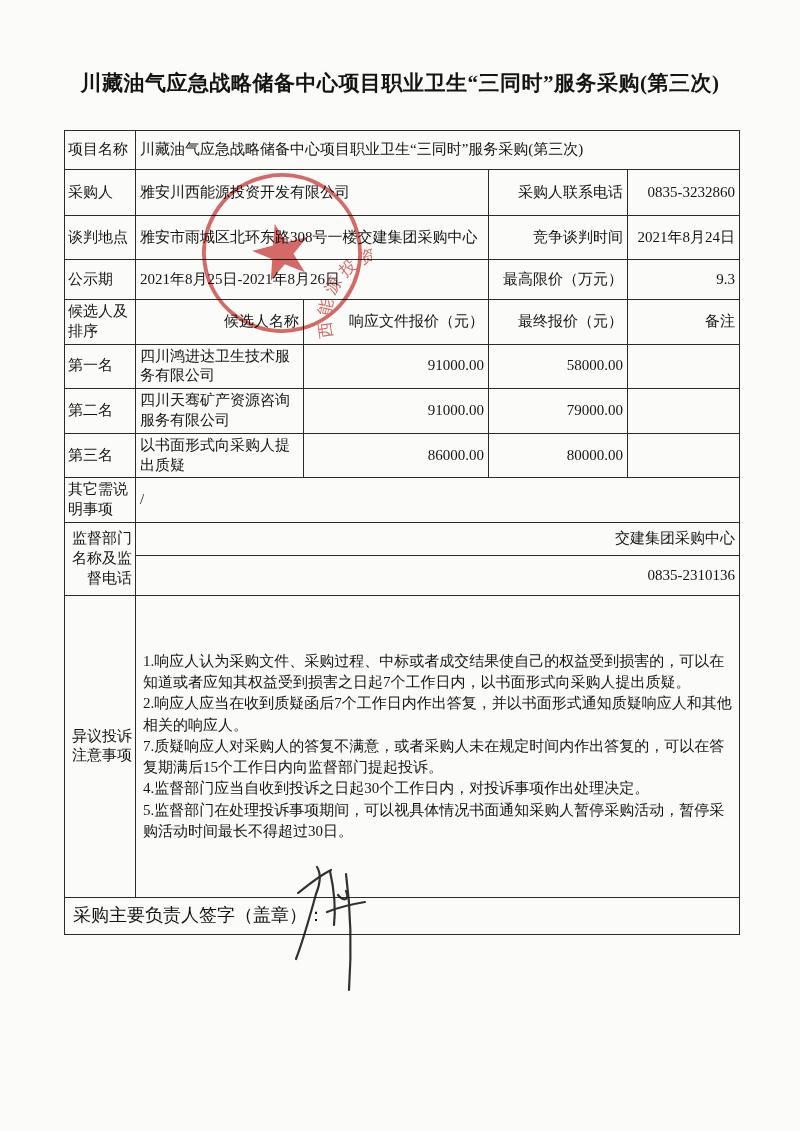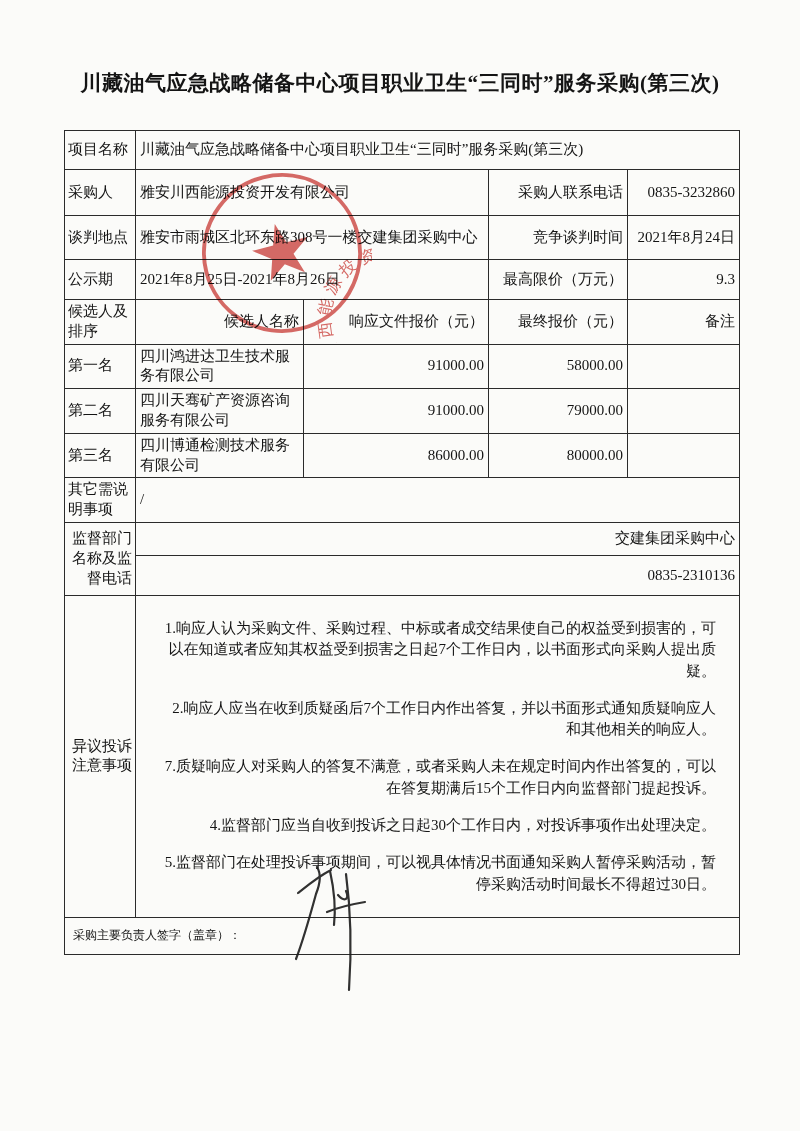--- a/index.html
+++ b/index.html
@@ -26,22 +26,22 @@
     border:1.5px solid #2b2b2b;
     padding:2px 4px;
     vertical-align:middle;
     line-height:1.32;
     word-break:break-all;
     overflow:hidden;
   }
   td.lbl { padding:2px 3px; }
   td.c { text-align:right; }
   td.objection-cell { vertical-align:middle; padding:6px 7px; }
-  .obj-item { margin:16px; line-height:1.42;text-align:right; }
-  .sig-row td { font-size:12px;padding-left:8px; }
+  .obj-item { margin:0; line-height:1.42; }
+  .sig-row td { font-size:18px;padding-left:8px; }
   .seal, .signature { position:absolute; pointer-events:none; }
   .seal { left:192px; top:163px; mix-blend-mode:multiply; opacity:0.82; }
   .signature { left:293px; top:862px; z-index:4; }
 </style>
 </head>
 <body>
 
 <div class="doc-title">
   <div>川藏油气应急战略储备中心项目职业卫生“三同时”服务采购(第三次)</div>
 </div>
@@ -101,21 +101,21 @@
   <tr style="height:39px">
     <td class="lbl">第二名</td>
     <td>四川天骞矿产资源咨询服务有限公司</td>
     <td class="c">91000.00</td>
     <td class="c">79000.00</td>
     <td class="c"></td>
   </tr>
 
   <tr style="height:41px">
     <td class="lbl">第三名</td>
-    <td>四川博通检测技术服务有限公司</td>
+    <td>以书面形式向采购人提出质疑</td>
     <td class="c">86000.00</td>
     <td class="c">80000.00</td>
     <td class="c"></td>
   </tr>
 
   <tr style="height:42px">
     <td class="lbl">其它需说明事项</td>
     <td colspan="4">/</td>
   </tr>
 

